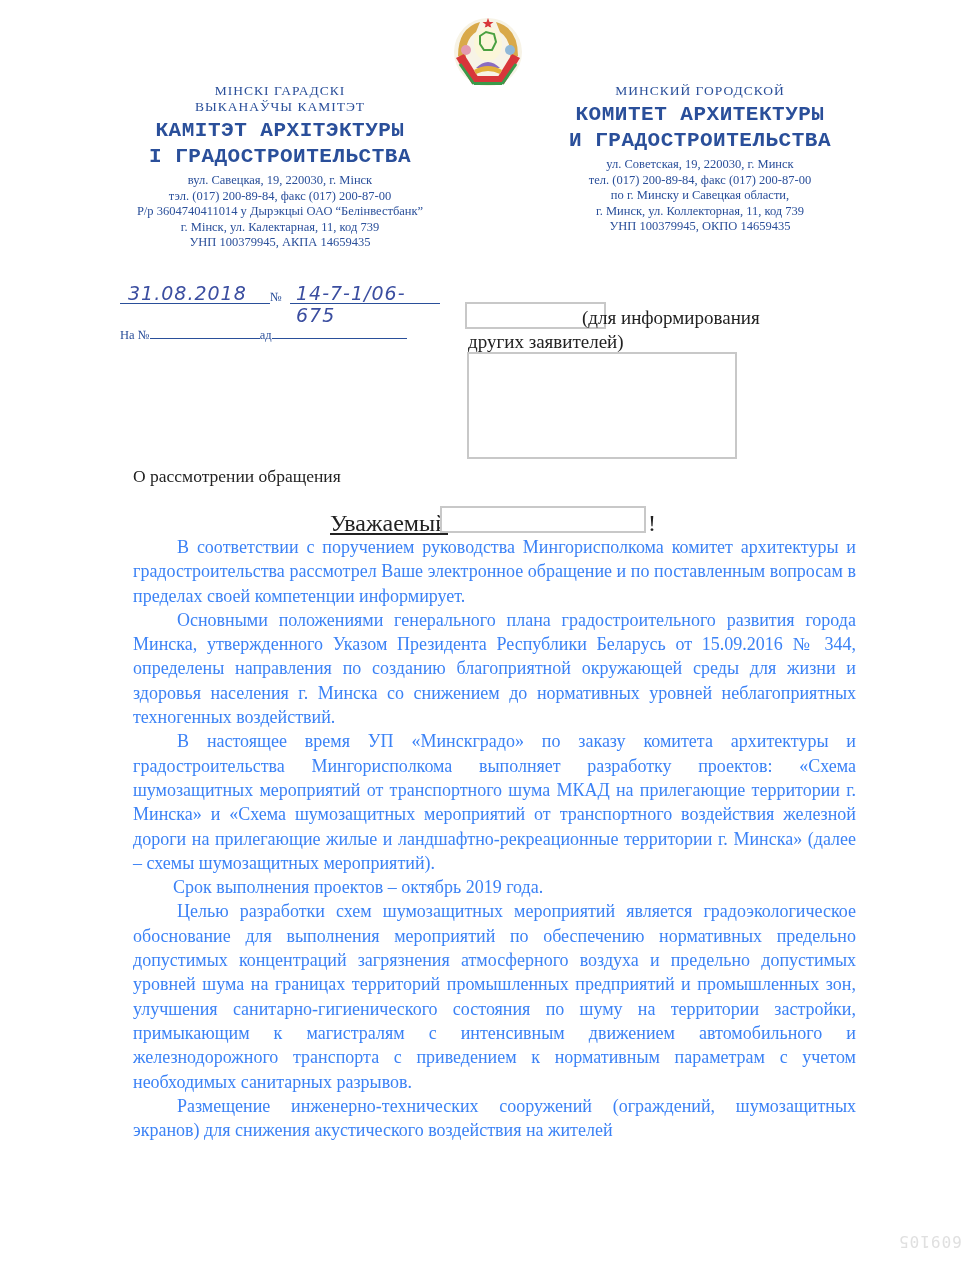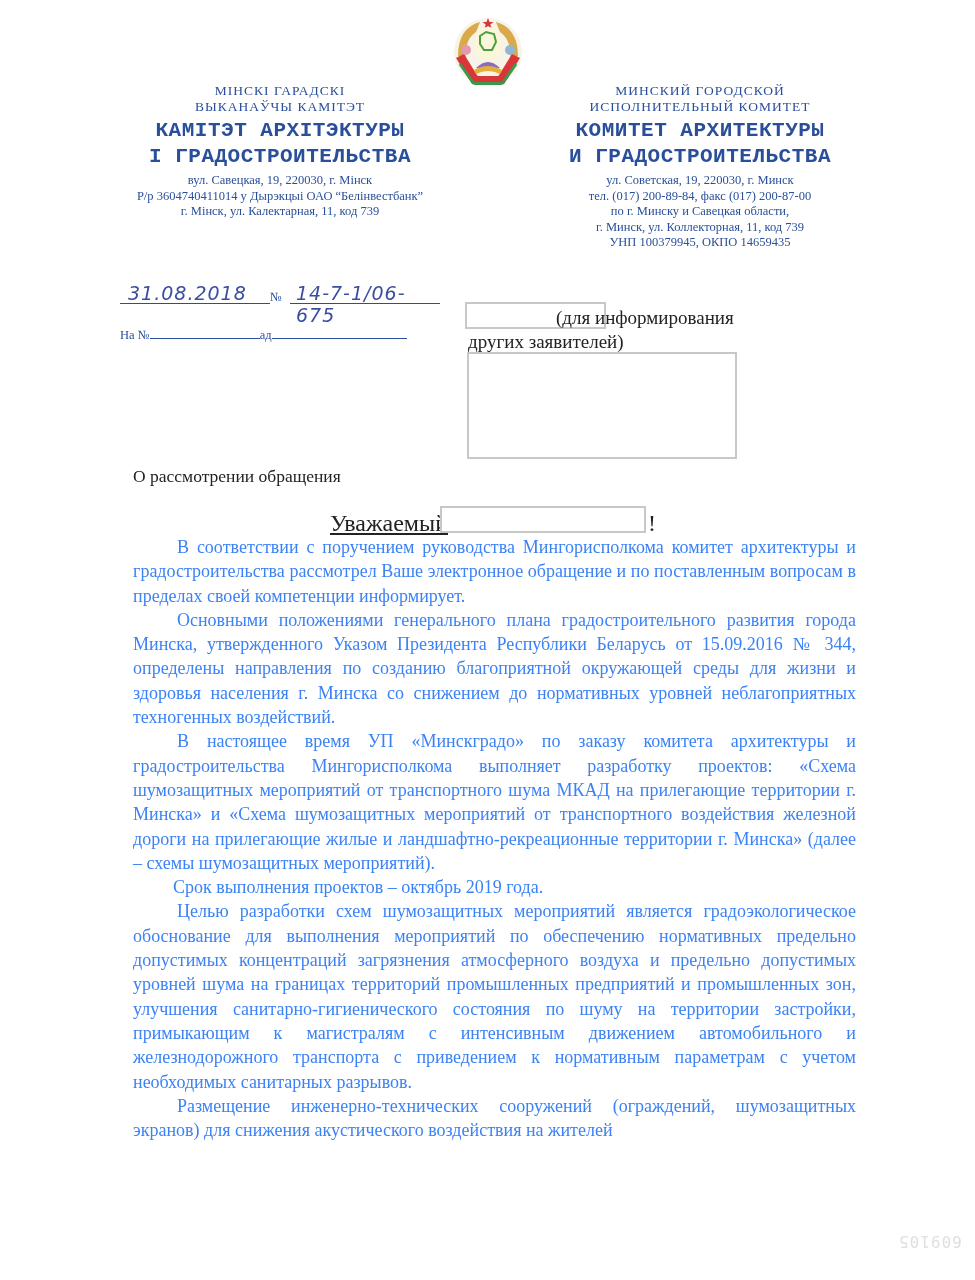--- a/index.html
+++ b/index.html
@@ -58,28 +58,29 @@
     <rect x="24" y="70" width="28" height="3" fill="#3a9a4a"></rect>
   </svg>
 
   <div class="hdr left">
     <div class="small-caps">МІНСКІ ГАРАДСКІ</div>
     <div class="small-caps">ВЫКАНАЎЧЫ КАМІТЭТ</div>
     <div class="big">КАМІТЭТ АРХІТЭКТУРЫ</div>
     <div class="big" style="margin-top:0">І ГРАДОСТРОИТЕЛЬСТВА</div>
     <div class="addr">
       <div>вул. Савецкая, 19, 220030, г. Мінск</div>
+      <div>тэл. (017) 200-89-84, факс (017) 200-87-00</div>
       <div>Р/р 3604740411014 у Дырэкцыі ОАО “Белінвестбанк”</div>
       <div>г. Мінск, ул. Калектарная, 11, код 739</div>
+      <div>УНП 100379945, АКПА 14659435</div>
     </div>
   </div>
 
   <div class="hdr right">
     <div class="small-caps">МИНСКИЙ ГОРОДСКОЙ</div>
-    <div class="small-caps">ИСПОЛНИТЕЛЬНЫЙ КОМИТЕТ</div>
     <div class="big">КОМИТЕТ АРХИТЕКТУРЫ</div>
     <div class="big" style="margin-top:0">И ГРАДОСТРОИТЕЛЬСТВА</div>
     <div class="addr">
       <div>ул. Советская, 19, 220030, г. Минск</div>
       <div>тел. (017) 200-89-84, факс (017) 200-87-00</div>
       <div>по г. Минску и Савецкая области,</div>
       <div>г. Минск, ул. Коллекторная, 11, код 739</div>
       <div>УНП 100379945, ОКПО 14659435</div>
     </div>
   </div>
@@ -90,21 +91,21 @@
     <span style="position:absolute;left:150px;top:4px">№</span>
     <span class="u" style="left:170px;width:150px"></span>
     <span class="hand" style="left:176px;top:-4px">14-7-1/06-675</span>
   </div>
   <div class="nal">
     <span>На №</span><span class="u" style="width:110px"></span><span>ад</span><span class="u" style="width:135px"></span>
   </div>
 
   <div class="redact" style="left:465px;top:302px;width:141px;height:27px"></div>
   <div class="addressee-note">
-    <div style="padding-left:88px">(для информирования</div>
+    <div style="padding-left:114px">(для информирования</div>
     <div>других заявителей)</div>
   </div>
   <div class="redact" style="left:467px;top:352px;width:270px;height:107px"></div>
 
   <div class="subject">О рассмотрении обращения</div>
 
   <div class="greeting">
     <span>Уважаемый</span>
     <div class="redact" style="position:absolute;left:110px;top:-4px;width:206px;height:27px"></div>
     <span class="excl">!</span>

